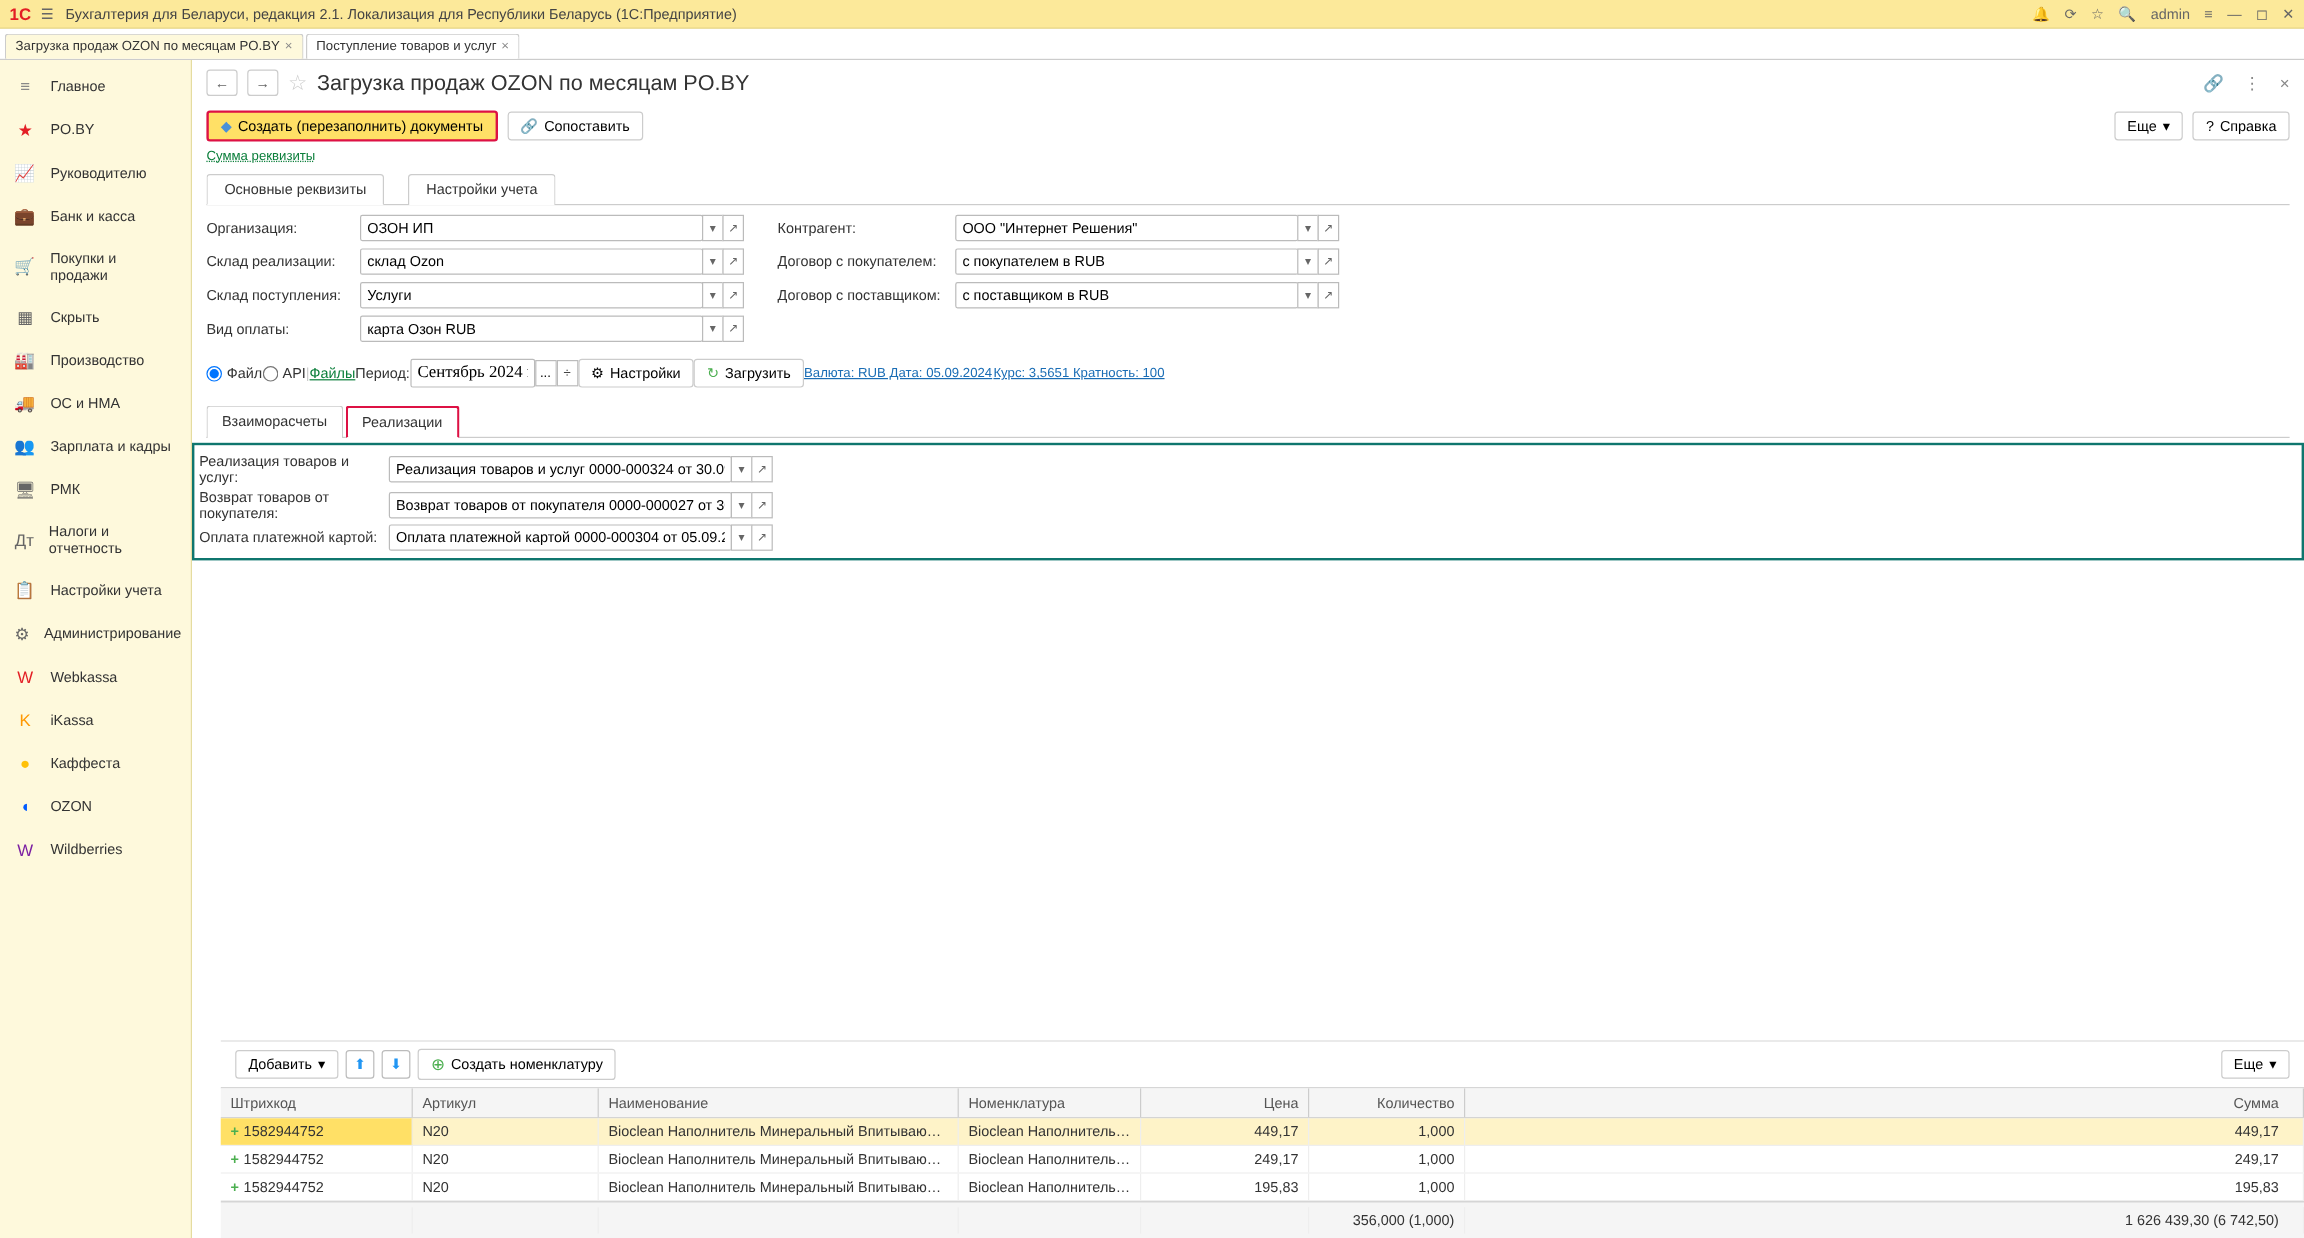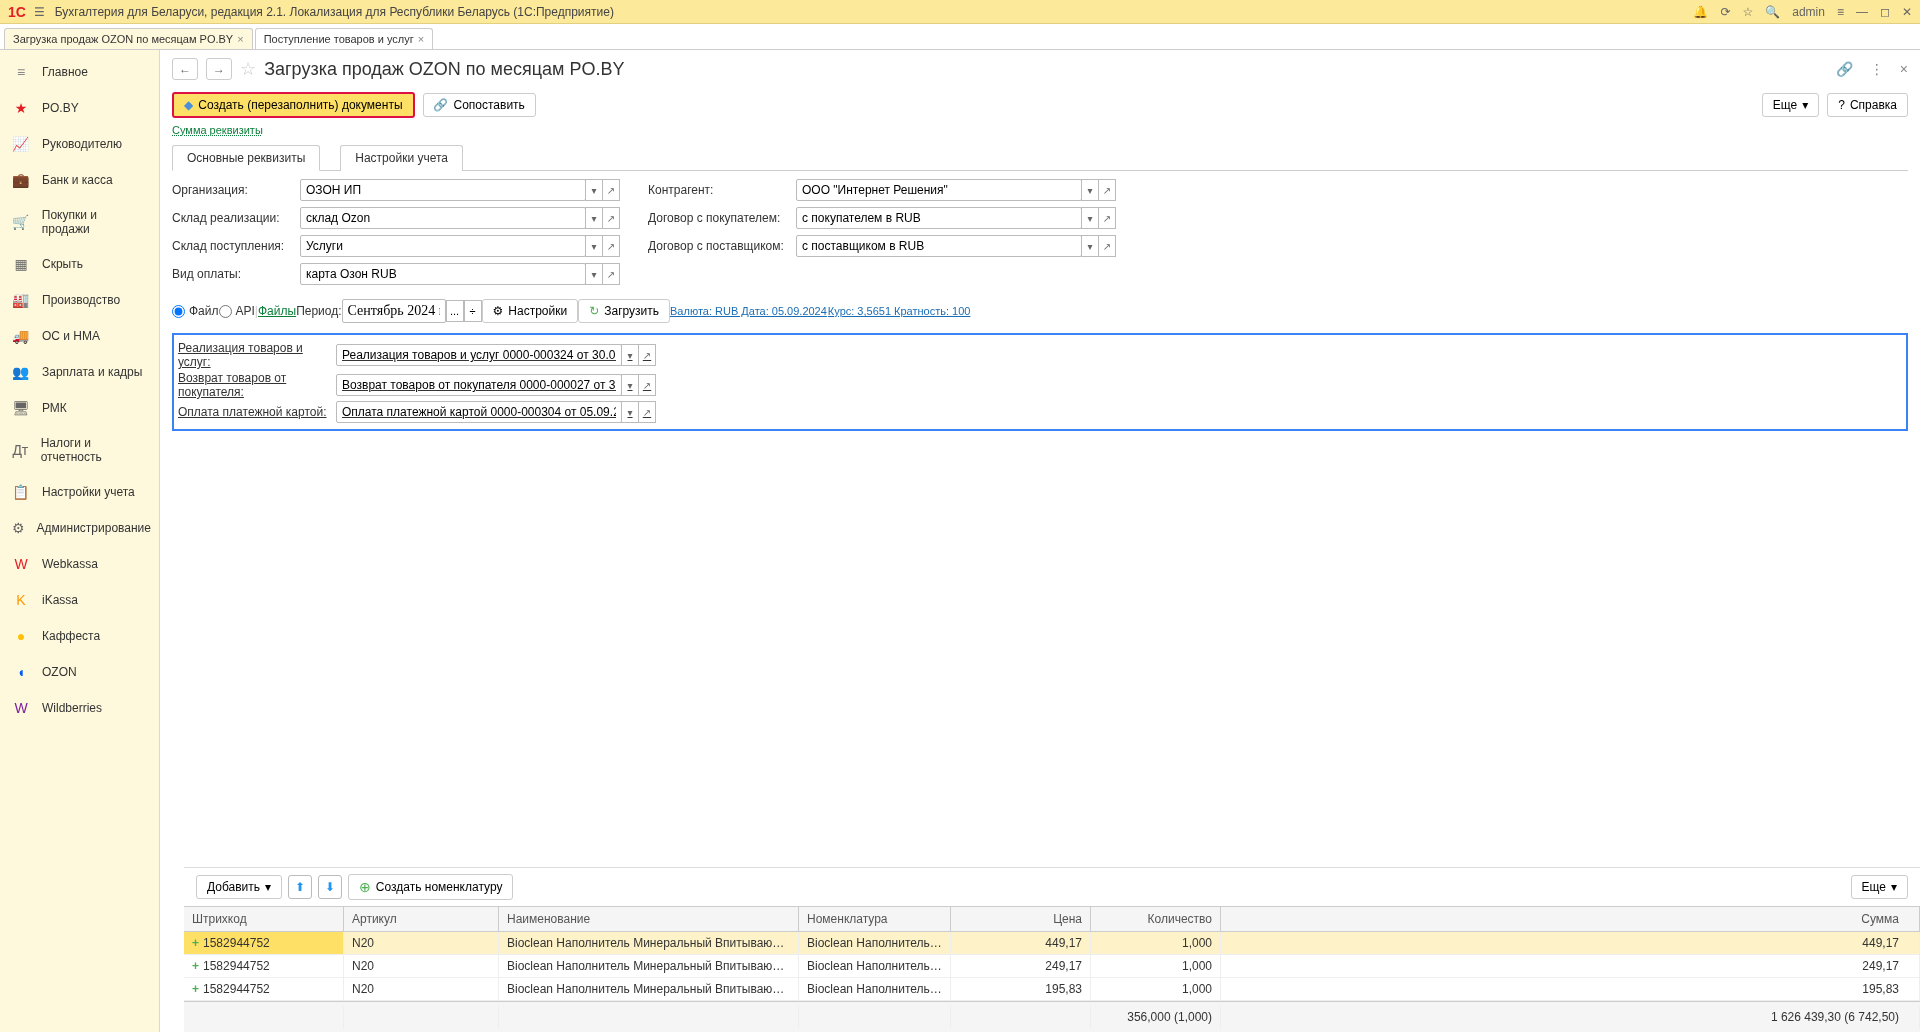--- a/index.html
+++ b/index.html
@@ -41,21 +41,21 @@
 .source-row { display: flex; align-items: center; padding: 6px 12px; font-size: 12px; }
 .radio-wrap { display: flex; align-items: center; gap: 4px; }
 .sep { color: #ccc; }
 .link-blue { color: #1a6db5; text-decoration: underline; cursor: pointer; }
 .period-input { border: 1px solid #bbb; padding: 3px 5px; width: 104px; font-size: 14px; border-radius: 2px; font-family: Liberation Serif, serif; }
 .small-btn { width: 18px; height: 22px; border: 1px solid #bbb; background: #fff; cursor: pointer; font-size: 11px; }
 .info-links { display: flex; flex-direction: row; gap: 1px; font-size: 11px; }
 .subtabs { display: flex; border-bottom: 1px solid #ccc; margin: 8px 12px 0; }
 .subtab { padding: 5px 12px; border: 1px solid #ccc; border-bottom: none; border-radius: 3px 3px 0 0; background: #fff; font-size: 12px; cursor: pointer; margin-right: 2px; position: relative; top: 1px; }
 .subtab.active { border: 2px solid #d14; border-bottom: 1px solid #fff; }
-.doc-box { border: 2px solid #3b82f6; margin: 4px 12px; padding: 4px; text-decoration: underline; }
+.doc-box { border: 2px solid #0f766e; margin: 4px 0; padding: 4px; }
 .doc-row { display: flex; align-items: center; gap: 8px; margin: 2px 0; }
 .doc-label { width: 150px; font-size: 12px; }
 .doc-input-wrap { display: flex; width: 320px; }
 .bottom-area { margin-top: auto; border-top: 1px solid #ddd; margin-left: 24px; }
 .bottom-toolbar { display: flex; align-items: center; gap: 6px; padding: 6px 12px; }
 .arrow-btn { width: 24px; height: 24px; border: 1px solid #bbb; border-radius: 3px; background: #fff; cursor: pointer; display: flex; align-items: center; justify-content: center; }
 .green-circle { color: #4caf50; font-size: 14px; }
 .table-wrap { border-top: 1px solid #ccc; }
 .table-header { display: flex; background: #f5f5f5; border-bottom: 1px solid #ccc; }
 .th { padding: 5px 8px; border-right: 1px solid #ccc; font-size: 12px; color: #555; }
@@ -294,20 +294,24 @@
       <button class="btn">
         <span style="color:#4caf50">↻</span>
         <span>Загрузить</span>
       </button>
       <div class="info-links">
         <a class="link-blue">Валюта: RUB Дата: 05.09.2024</a>
         <a class="link-blue">Курс: 3,5651 Кратность: 100</a>
       </div>
     </div>
 
+    <div class="subtabs">
+      <div class="subtab">Взаиморасчеты</div>
+      <div class="subtab active">Реализации</div>
+    </div>
 
     <div class="doc-box">
       <div class="doc-row">
         <span class="doc-label">Реализация товаров и услуг:</span>
         <div class="doc-input-wrap">
           <input class="form-input" value="Реализация товаров и услуг 0000-000324 от 30.09.2024 23:0" style="">
           <div class="input-btn">▾</div>
           <div class="input-btn">↗</div>
         </div>
       </div>

